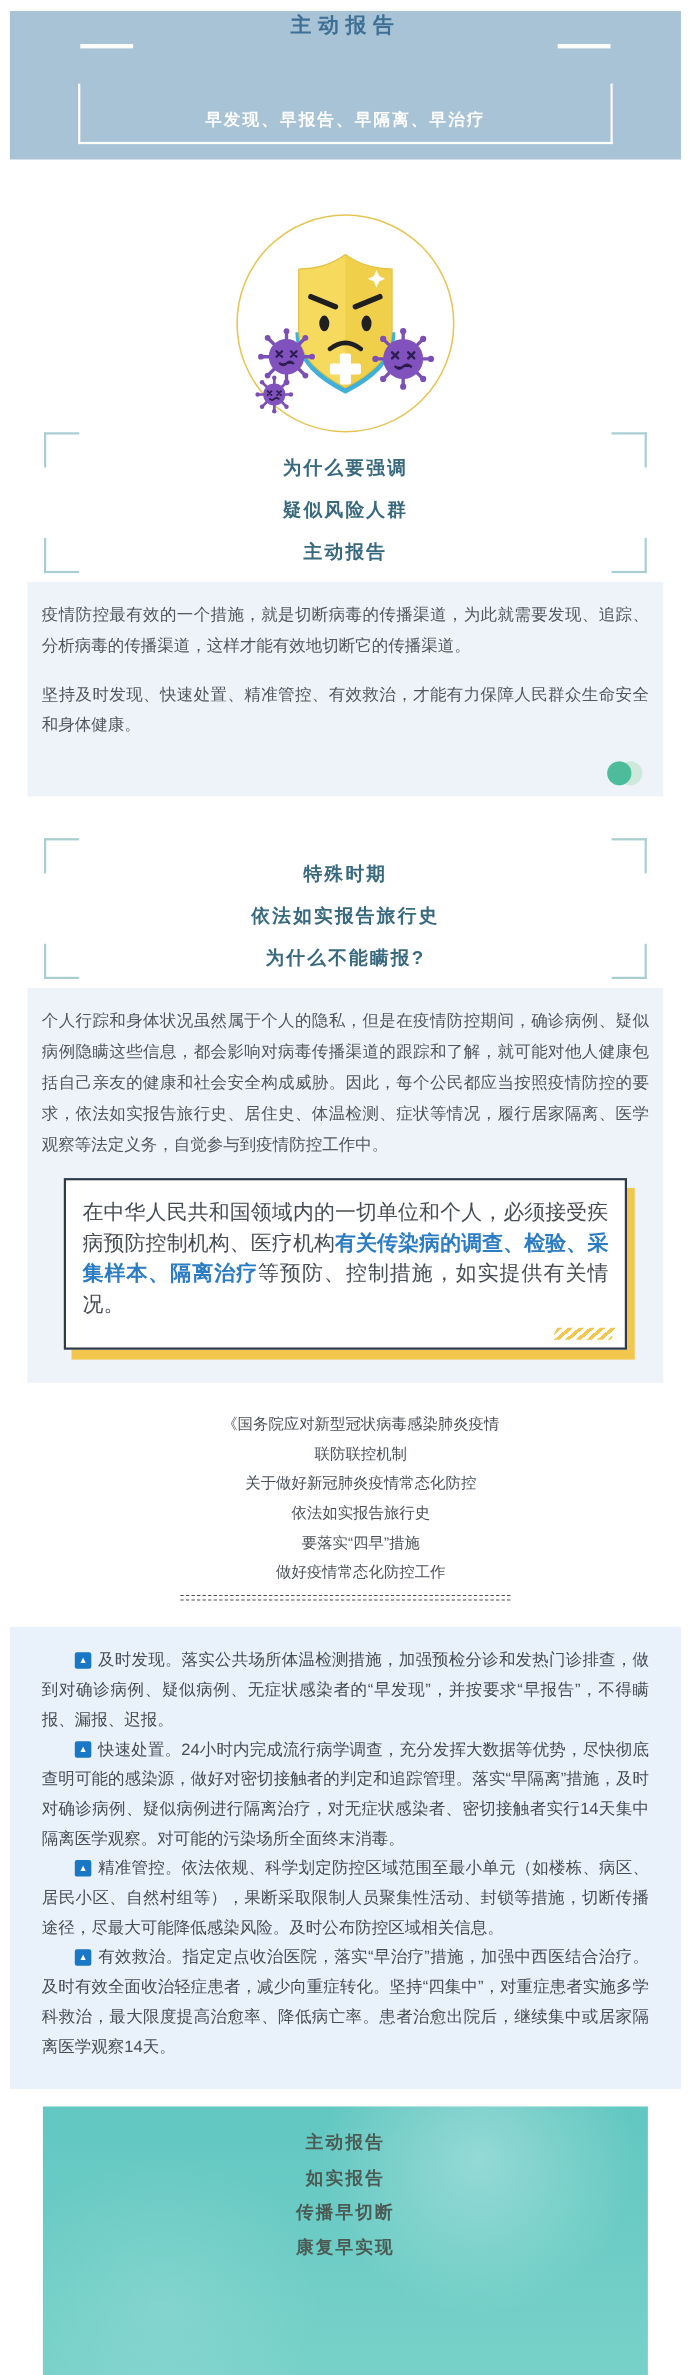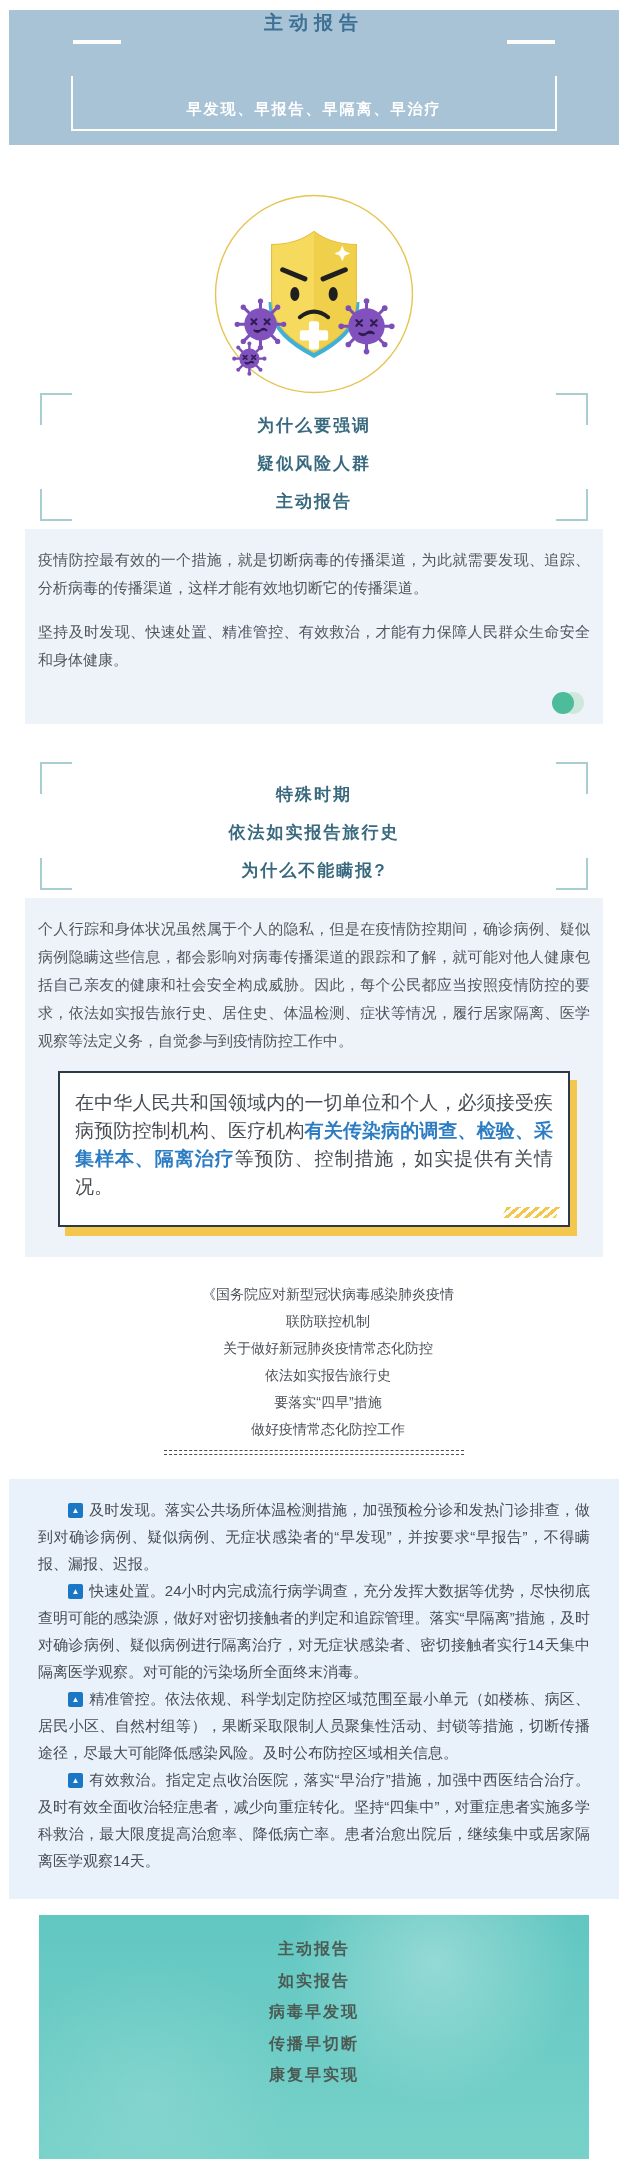--- a/index.html
+++ b/index.html
@@ -247,19 +247,18 @@
       <p class="bullet"><span class="bicon">▲</span><span>及时发现。落实公共场所体温检测措施，加强预检分诊和发热门诊排查，做到对确诊病例、疑似病例、无症状感染者的“早发现”，并按要求“早报告”，不得瞒报、漏报、迟报。</span></p>
       <p class="bullet"><span class="bicon">▲</span><span>快速处置。24小时内完成流行病学调查，充分发挥大数据等优势，尽快彻底查明可能的感染源，做好对密切接触者的判定和追踪管理。落实“早隔离”措施，及时对确诊病例、疑似病例进行隔离治疗，对无症状感染者、密切接触者实行14天集中隔离医学观察。对可能的污染场所全面终末消毒。</span></p>
       <p class="bullet"><span class="bicon">▲</span><span>精准管控。依法依规、科学划定防控区域范围至最小单元（如楼栋、病区、居民小区、自然村组等），果断采取限制人员聚集性活动、封锁等措施，切断传播途径，尽最大可能降低感染风险。及时公布防控区域相关信息。</span></p>
       <p class="bullet"><span class="bicon">▲</span><span>有效救治。指定定点收治医院，落实“早治疗”措施，加强中西医结合治疗。及时有效全面收治轻症患者，减少向重症转化。坚持“四集中”，对重症患者实施多学科救治，最大限度提高治愈率、降低病亡率。患者治愈出院后，继续集中或居家隔离医学观察14天。</span></p>
     </div>
   </div>
 
   <div class="footer-card">
     <div class="fline">主动报告</div>
     <div class="fline">如实报告</div>
-    <div class="fline">病毒早发现</div>
     <div class="fline">传播早切断</div>
     <div class="fline">康复早实现</div>
 
   </div>
 
 </div>
 
 </body></html>

